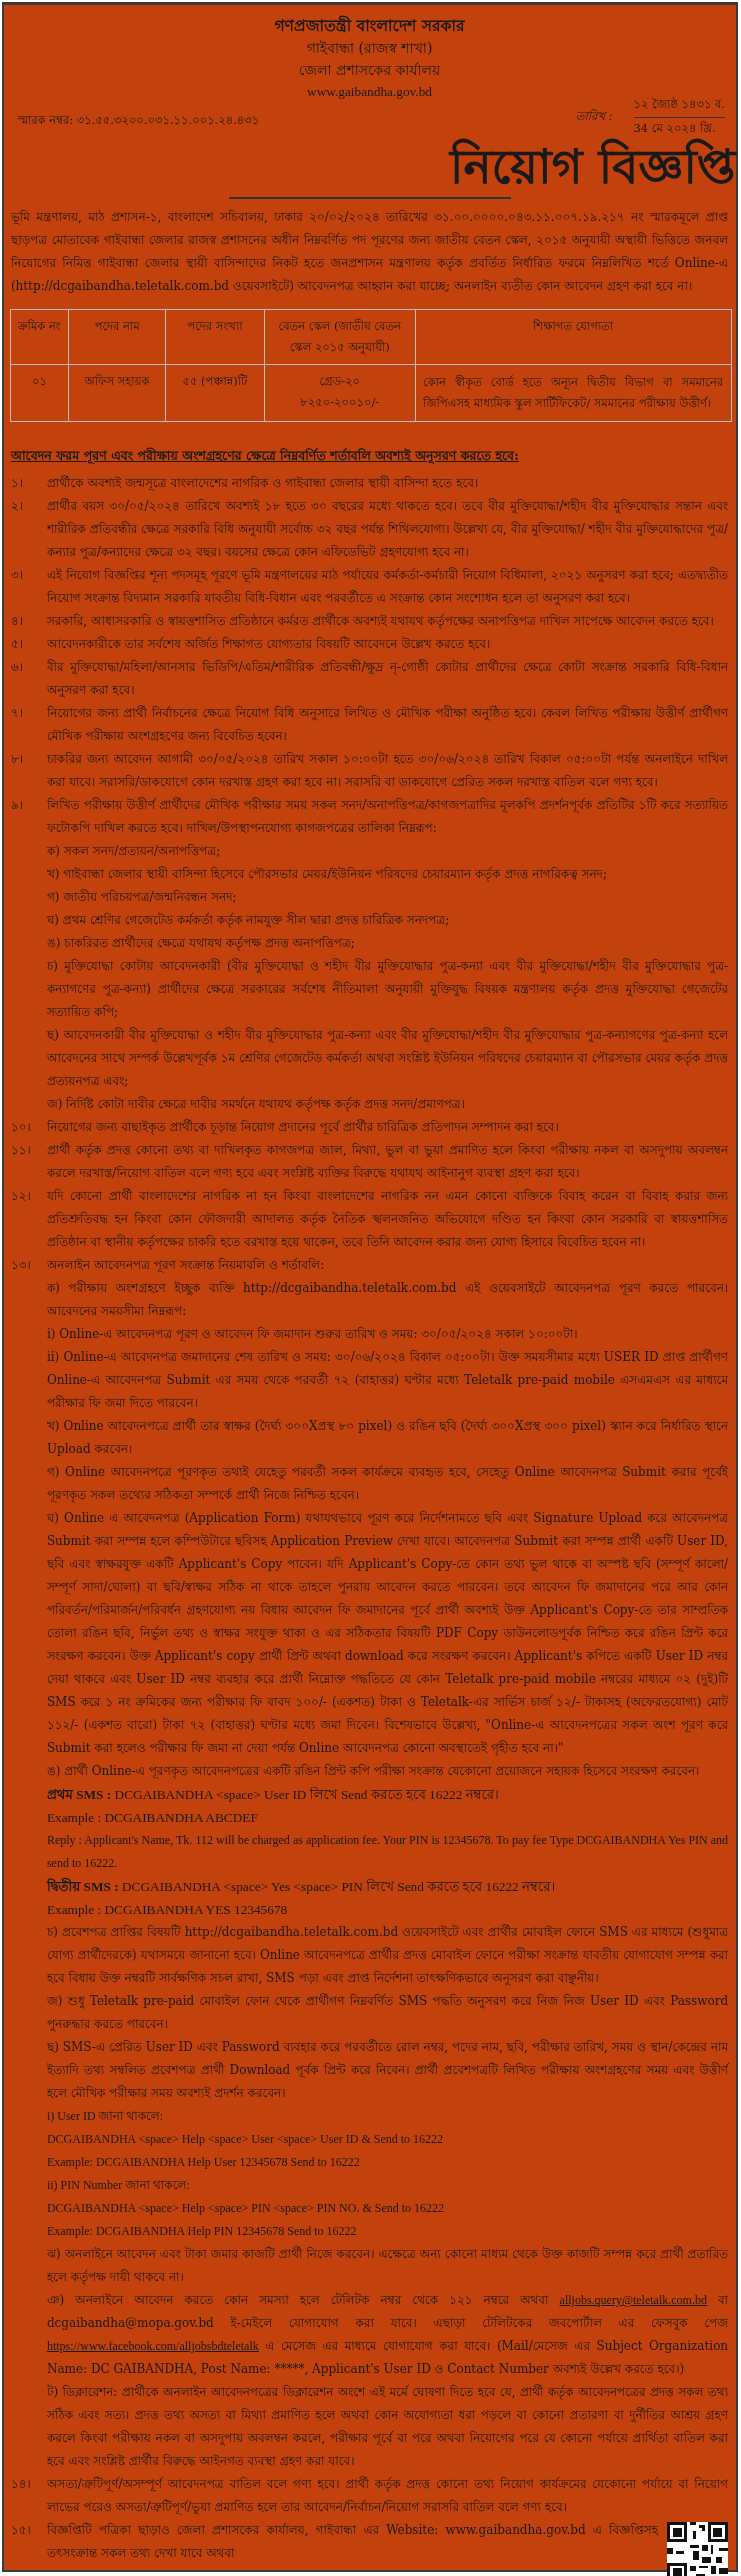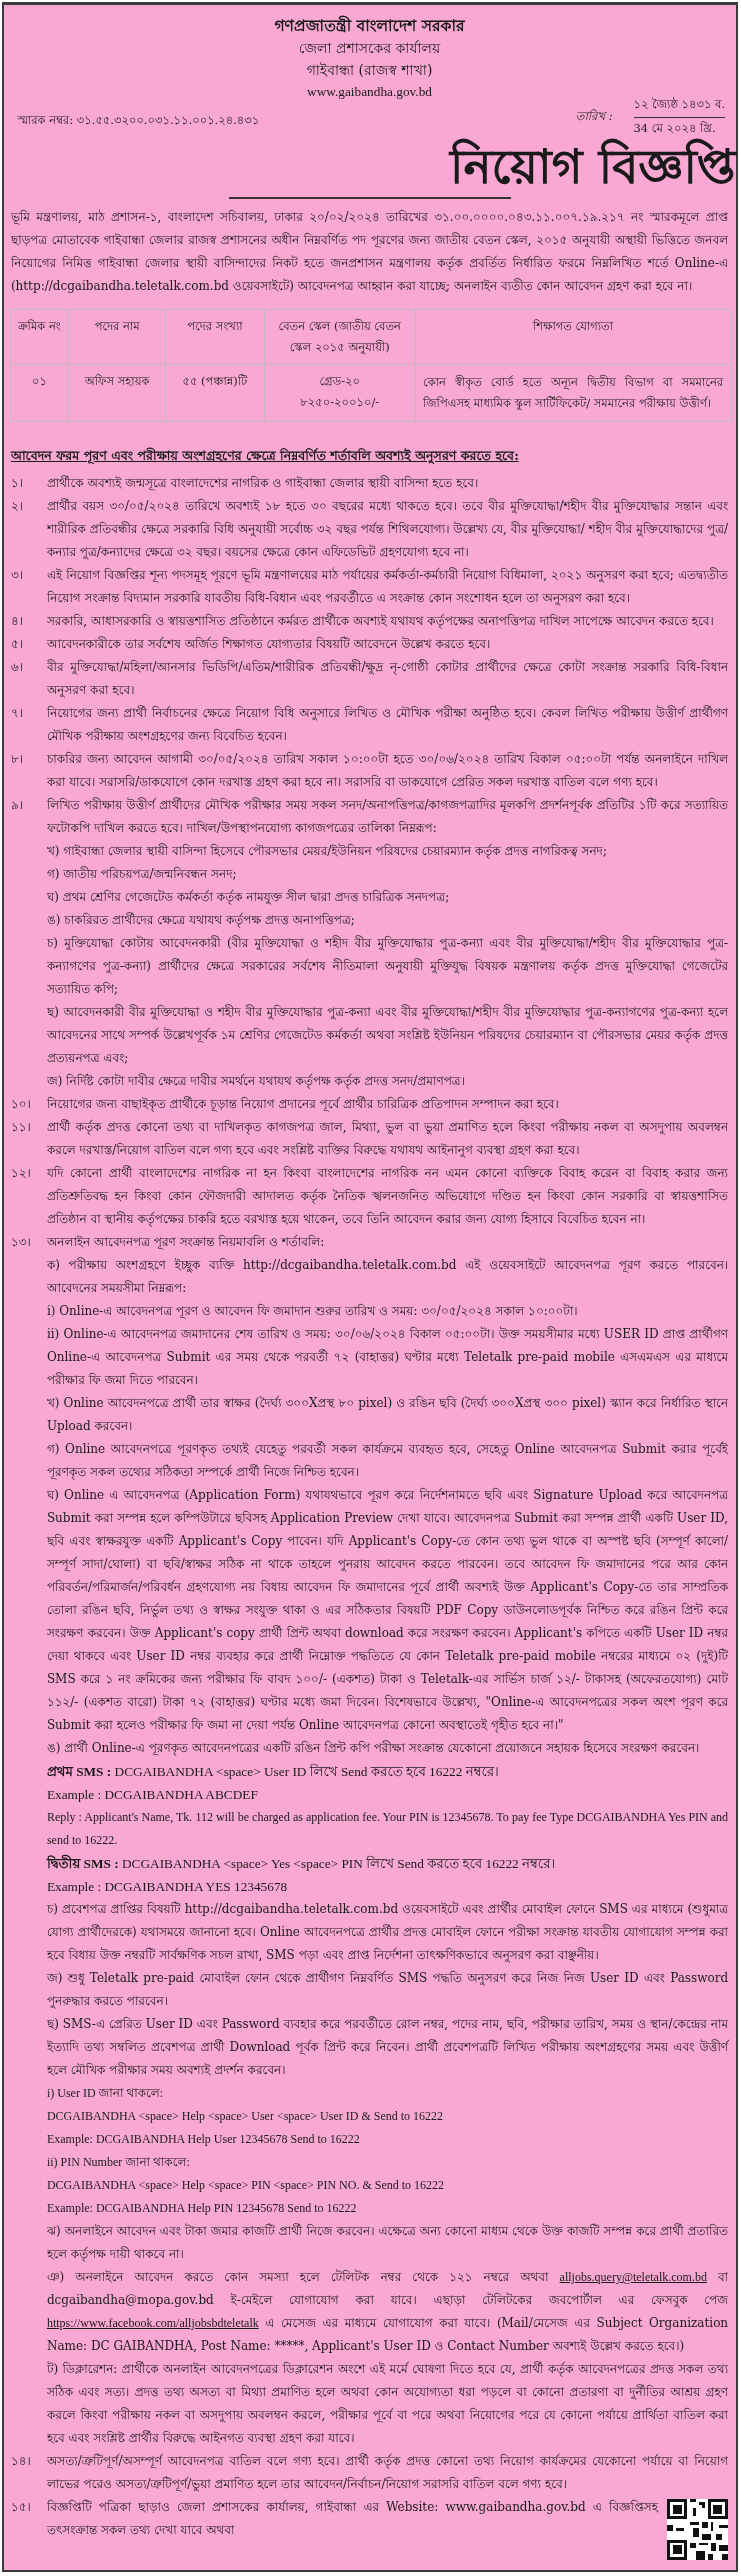--- a/index.html
+++ b/index.html
@@ -1,17 +1,17 @@
 <!DOCTYPE html>
 <html style="font-size:12px"><head>
 <meta charset="utf-8">
 <style>
   html, body { margin: 0; padding: 0; background: #ffffff; }
   body { width: 742px; height: 2576px; overflow: hidden; font-family: "DejaVu Serif", "Liberation Serif", serif; color: #1a1a1a; }
-  .page { position: absolute; left: 1.5px; top: 1.5px; width: 736px; height: 2570px; border: 2.2px solid #3a3a3a; border-top-width: 3px; box-sizing: border-box; background: #f9a8d4; }
+  .page { position: absolute; left: 1.5px; top: 1.5px; width: 736px; height: 2570px; border: 2.2px solid #3a3a3a; border-top-width: 3px; box-sizing: border-box; background: #c2410c; }
   .hdr { text-align: center; font-size: 14px; line-height: 22px; margin-top: 10.4px; }
   .hdr .l1 { font-size: 15.6px; font-weight: bold; }
   .hdr .url { font-family: "Liberation Serif", serif; font-size: 13.3px; }
   .refrow { position: relative; height: 37px; font-size: 11.5px; }
   .ref { position: absolute; left: 14px; top: 9px; }
   .date { position: absolute; right: 10.4px; top: -9px; display: flex; align-items: center; }
   .date .lbl { margin-right: 21px; font-style: italic; }
   .date .stack { display: flex; flex-direction: column; text-align: left; }
   .date .stack span { padding: 2.2px 0; }
   .date .stack span:first-child { border-bottom: 1.1px solid #333; }
@@ -32,22 +32,22 @@
   .u { text-decoration: underline; }
   .qr-inline { float: right; width: 61px; height: 61px; margin: 3px 0 3px 9px; }
 </style>
 </head>
 <body>
 
 <div class="page">
 
   <div class="hdr">
     <div class="l1">গণপ্রজাতন্ত্রী বাংলাদেশ সরকার</div>
+    <div>গাইবান্ধা (রাজস্ব শাখা)</div>
     <div>জেলা প্রশাসকের কার্যালয়</div>
-    <div>গাইবান্ধা (রাজস্ব শাখা)</div>
     <div class="url">www.gaibandha.gov.bd</div>
   </div>
 
   <div class="refrow">
     <div class="ref">
       <span>স্মারক নম্বর:</span>
       <span>৩১.৫৫.৩২০০.০৩১.১১.০০১.২৪.৪৩১</span>
     </div>
     <div class="date">
       <span class="lbl">তারিখ :</span>
@@ -121,20 +121,21 @@
     <div class="item">
         <span class="num">৮।</span>
         <span class="txt">চাকরির জন্য আবেদন আগামী ৩০/০৫/২০২৪ তারিখ সকাল ১০:০০টা হতে ৩০/০৬/২০২৪ তারিখ বিকাল ০৫:০০টা পর্যন্ত অনলাইনে দাখিল করা যাবে। সরাসরি/ডাকযোগে কোন দরখাস্ত গ্রহণ করা হবে না। সরাসরি বা ডাকযোগে প্রেরিত সকল দরখাস্ত বাতিল বলে গণ্য হবে।</span>
       </div>
     <div class="item">
         <span class="num">৯।</span>
         <span class="txt">লিখিত পরীক্ষায় উত্তীর্ণ প্রার্থীদের মৌখিক পরীক্ষার সময় সকল সনদ/অনাপত্তিপত্র/কাগজপত্রাদির মূলকপি প্রদর্শনপূর্বক প্রতিটির ১টি করে সত্যায়িত ফটোকপি দাখিল করতে হবে। দাখিল/উপস্থাপনযোগ্য কাগজপত্রের তালিকা নিম্নরূপ:</span>
       </div>
 
     <div class="sub">
+      <div>ক) সকল সনদ/প্রত্যয়ন/অনাপত্তিপত্র;</div>
       <div>খ) গাইবান্ধা জেলার স্থায়ী বাসিন্দা হিসেবে পৌরসভার মেয়র/ইউনিয়ন পরিষদের চেয়ারম্যান কর্তৃক প্রদত্ত নাগরিকত্ব সনদ;</div>
       <div>গ) জাতীয় পরিচয়পত্র/জন্মনিবন্ধন সনদ;</div>
       <div>ঘ) প্রথম শ্রেণির গেজেটেড কর্মকর্তা কর্তৃক নামযুক্ত সীল দ্বারা প্রদত্ত চারিত্রিক সনদপত্র;</div>
       <div>ঙ) চাকরিরত প্রার্থীদের ক্ষেত্রে যথাযথ কর্তৃপক্ষ প্রদত্ত অনাপত্তিপত্র;</div>
       <div>চ) মুক্তিযোদ্ধা কোটায় আবেদনকারী (বীর মুক্তিযোদ্ধা ও শহীদ বীর মুক্তিযোদ্ধার পুত্র-কন্যা এবং বীর মুক্তিযোদ্ধা/শহীদ বীর মুক্তিযোদ্ধার পুত্র-কন্যাগণের পুত্র-কন্যা) প্রার্থীদের ক্ষেত্রে সরকারের সর্বশেষ নীতিমালা অনুযায়ী মুক্তিযুদ্ধ বিষয়ক মন্ত্রণালয় কর্তৃক প্রদত্ত মুক্তিযোদ্ধা গেজেটের সত্যায়িত কপি;</div>
       <div>ছ) আবেদনকারী বীর মুক্তিযোদ্ধা ও শহীদ বীর মুক্তিযোদ্ধার পুত্র-কন্যা এবং বীর মুক্তিযোদ্ধা/শহীদ বীর মুক্তিযোদ্ধার পুত্র-কন্যাগণের পুত্র-কন্যা হলে আবেদনের সাথে সম্পর্ক উল্লেখপূর্বক ১ম শ্রেণির গেজেটেড কর্মকর্তা অথবা সংশ্লিষ্ট ইউনিয়ন পরিষদের চেয়ারম্যান বা পৌরসভার মেয়র কর্তৃক প্রদত্ত প্রত্যয়নপত্র এবং;</div>
       <div>জ) নির্দিষ্ট কোটা দাবীর ক্ষেত্রে দাবীর সমর্থনে যথাযথ কর্তৃপক্ষ কর্তৃক প্রদত্ত সনদ/প্রমাণপত্র।</div>
     </div>
 
     <div class="item">

